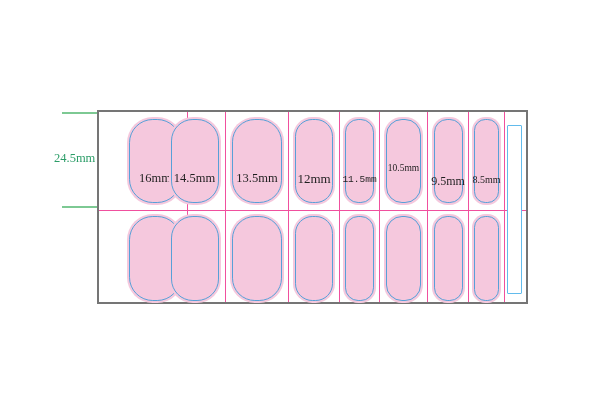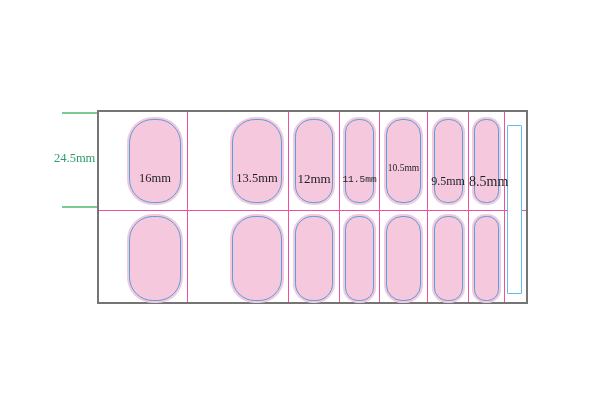--- a/index.html
+++ b/index.html
@@ -35,20 +35,29 @@
     <div class="row-divider" id="row-divider" style="top: 98px;"></div>
     <div class="slot" id="slot" style="left: 408px; top: 13px; width: 15px; height: 169px;"></div>
   <div class="cell" style="left: 0px; width: 65px; margin-left: 24px;">
         <div class="nail" style="left: 4px; top: 5px; width: 56px; height: 88px; border-radius: 25.76px;">
           <div class="nail-stroke" style="border-radius: 23.76px;"></div>
         </div>
         <div class="nail" style="left: 4px; top: 102px; width: 56px; height: 89px; border-radius: 25.76px;">
           <div class="nail-stroke" style="border-radius: 23.76px;"></div>
         </div>
         <div class="nail-label" style="top: 59px; font-size: 12.5px;">16mm</div>
+      </div>
+      <div class="cell" style="left: 65px; width: 62px;">
+        <div class="nail" style="left: 4.5px; top: 5px; width: 52px; height: 88px; border-radius: 23.92px;">
+          <div class="nail-stroke" style="border-radius: 21.92px;"></div>
+        </div>
+        <div class="nail" style="left: 4.5px; top: 102px; width: 52px; height: 89px; border-radius: 23.92px;">
+          <div class="nail-stroke" style="border-radius: 21.92px;"></div>
+        </div>
+        <div class="nail-label" style="top: 59px; font-size: 12.5px;">14.5mm</div>
       </div>
       <div class="cell" style="left: 127px; width: 63px;">
         <div class="nail" style="left: 4px; top: 5px; width: 54px; height: 88px; border-radius: 24.84px;">
           <div class="nail-stroke" style="border-radius: 22.84px;"></div>
         </div>
         <div class="nail" style="left: 4px; top: 102px; width: 54px; height: 89px; border-radius: 24.84px;">
           <div class="nail-stroke" style="border-radius: 22.84px;"></div>
         </div>
         <div class="nail-label" style="top: 59px; font-size: 12.5px;">13.5mm</div>
       </div>
@@ -88,16 +97,16 @@
         </div>
         <div class="nail-label" style="top: 62px; font-size: 12px;">9.5mm</div>
       </div>
       <div class="cell" style="left: 370px; width: 36px;">
         <div class="nail" style="left: 3px; top: 5px; width: 29px; height: 88px; border-radius: 13.34px;">
           <div class="nail-stroke" style="border-radius: 11.34px;"></div>
         </div>
         <div class="nail" style="left: 3px; top: 102px; width: 29px; height: 89px; border-radius: 13.34px;">
           <div class="nail-stroke" style="border-radius: 11.34px;"></div>
         </div>
-        <div class="nail-label" style="top: 62px; font-size: 14px;">8.5mm</div>
+        <div class="nail-label" style="top: 62px; font-size: 10px;">8.5mm</div>
       </div>
     </div>
 </div>
 
 </body></html>

